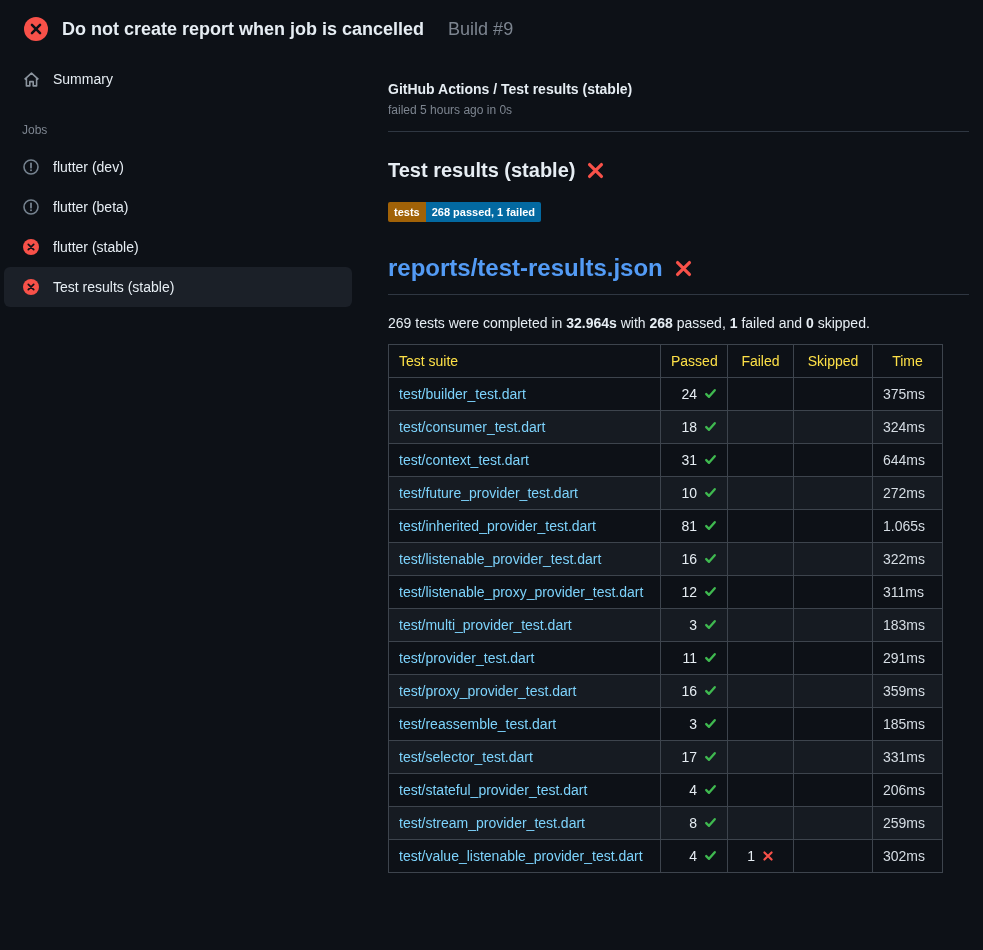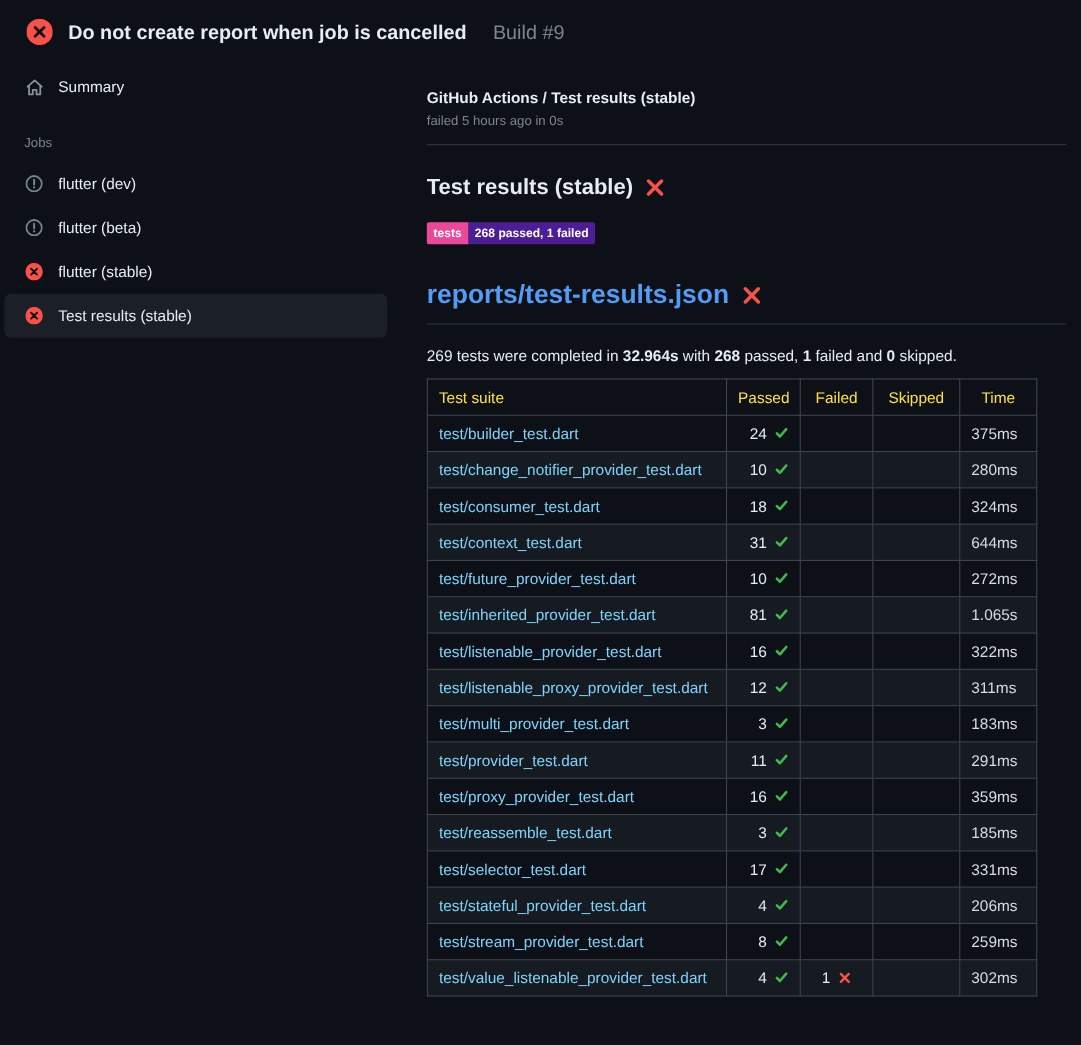--- a/index.html
+++ b/index.html
@@ -22,22 +22,22 @@
   .side-item.selected { background:#1b2028; }
   .jobs-label { color:#7d8590; font-size:12px; padding:24px 18px 10px 18px; }
   .side-icon { display:flex; width:18px; justify-content:center; flex:none; }
   
   .main { flex:1; min-width:0; padding:30px 45px 0 26px; }
   .breadcrumb { font-weight:700; font-size:14px; }
   .meta { color:#7d8590; font-size:12px; margin-top:6px; }
   hr.rule { border:0; border-top:1px solid #2f3742; margin:14px -31px 0 0; }
   .section-title { margin-top:27px; font-size:20px; font-weight:700; display:flex; align-items:center; gap:11px; }
   .badge { margin-top:20px; display:inline-flex; font-size:11px; font-weight:700; line-height:1; }
-  .badge .lbl { background:#ec4899; color:#ffffff; padding:5px 6px 4px; border-radius:2px 0 0 2px; }
-  .badge .val { background:#4c1d95; color:#ffffff; padding:5px 6px 4px; border-radius:0 2px 2px 0; }
+  .badge .lbl { background:#a16207; color:#ffffff; padding:5px 6px 4px; border-radius:2px 0 0 2px; }
+  .badge .val { background:#0369a1; color:#ffffff; padding:5px 6px 4px; border-radius:0 2px 2px 0; }
   .report-title { margin-top:32px; font-size:24px; font-weight:700; color:#539bf5;
                   display:flex; align-items:center; gap:11px; cursor:pointer; }
   .summary-line { margin-top:20px; color:#e6edf3; }
   .summary-line b { font-weight:700; }
   
   table.results { margin-top:13px; width:100%; border-collapse:collapse; table-layout:fixed; font-size:14px; }
   table.results th, table.results td { border:1px solid #3d444d; padding:8px 10px; overflow:hidden; white-space:nowrap; }
   table.results th { font-weight:400; text-align:left; color:#fde047; }
   table.results th.cnum { text-align:center; }
   table.results tbody tr:nth-child(even) { background:#161b22; }
@@ -167,29 +167,20 @@
           <tr>
             <td class="suite"><a href="#">test/builder_test.dart</a></td>
             <td class="pass"><span class="v">24 </span><svg class="mini" width="13" height="13" viewBox="0 0 14 14">
                 <path d="M2.4 7.6 L5.4 10.6 L11.6 3.4" fill="none" stroke="#3fb950" stroke-width="2.5" stroke-linecap="round" stroke-linejoin="round"></path>
               </svg></td>
             <td class="fail"></td>
             <td class="skip"></td>
             <td class="time">375ms</td>
           </tr>
           <tr>
-            <td class="suite"><a href="#">test/change_notifier_provider_test.dart</a></td>
-            <td class="pass"><span class="v">10 </span><svg class="mini" width="13" height="13" viewBox="0 0 14 14">
-                <path d="M2.4 7.6 L5.4 10.6 L11.6 3.4" fill="none" stroke="#3fb950" stroke-width="2.5" stroke-linecap="round" stroke-linejoin="round"></path>
-              </svg></td>
-            <td class="fail"></td>
-            <td class="skip"></td>
-            <td class="time">280ms</td>
-          </tr>
-          <tr>
             <td class="suite"><a href="#">test/consumer_test.dart</a></td>
             <td class="pass"><span class="v">18 </span><svg class="mini" width="13" height="13" viewBox="0 0 14 14">
                 <path d="M2.4 7.6 L5.4 10.6 L11.6 3.4" fill="none" stroke="#3fb950" stroke-width="2.5" stroke-linecap="round" stroke-linejoin="round"></path>
               </svg></td>
             <td class="fail"></td>
             <td class="skip"></td>
             <td class="time">324ms</td>
           </tr>
           <tr>
             <td class="suite"><a href="#">test/context_test.dart</a></td>

